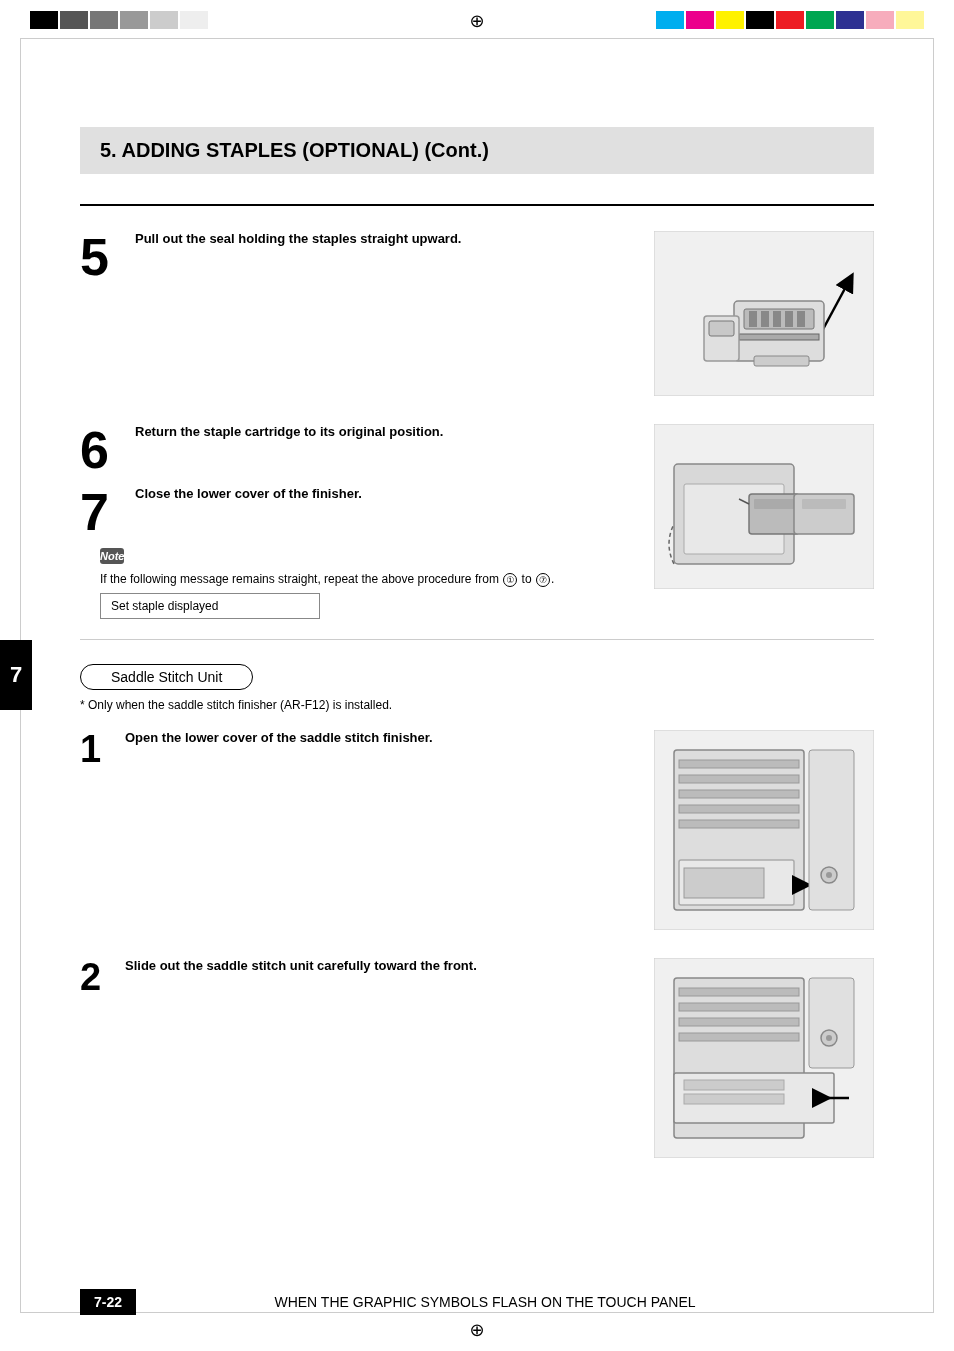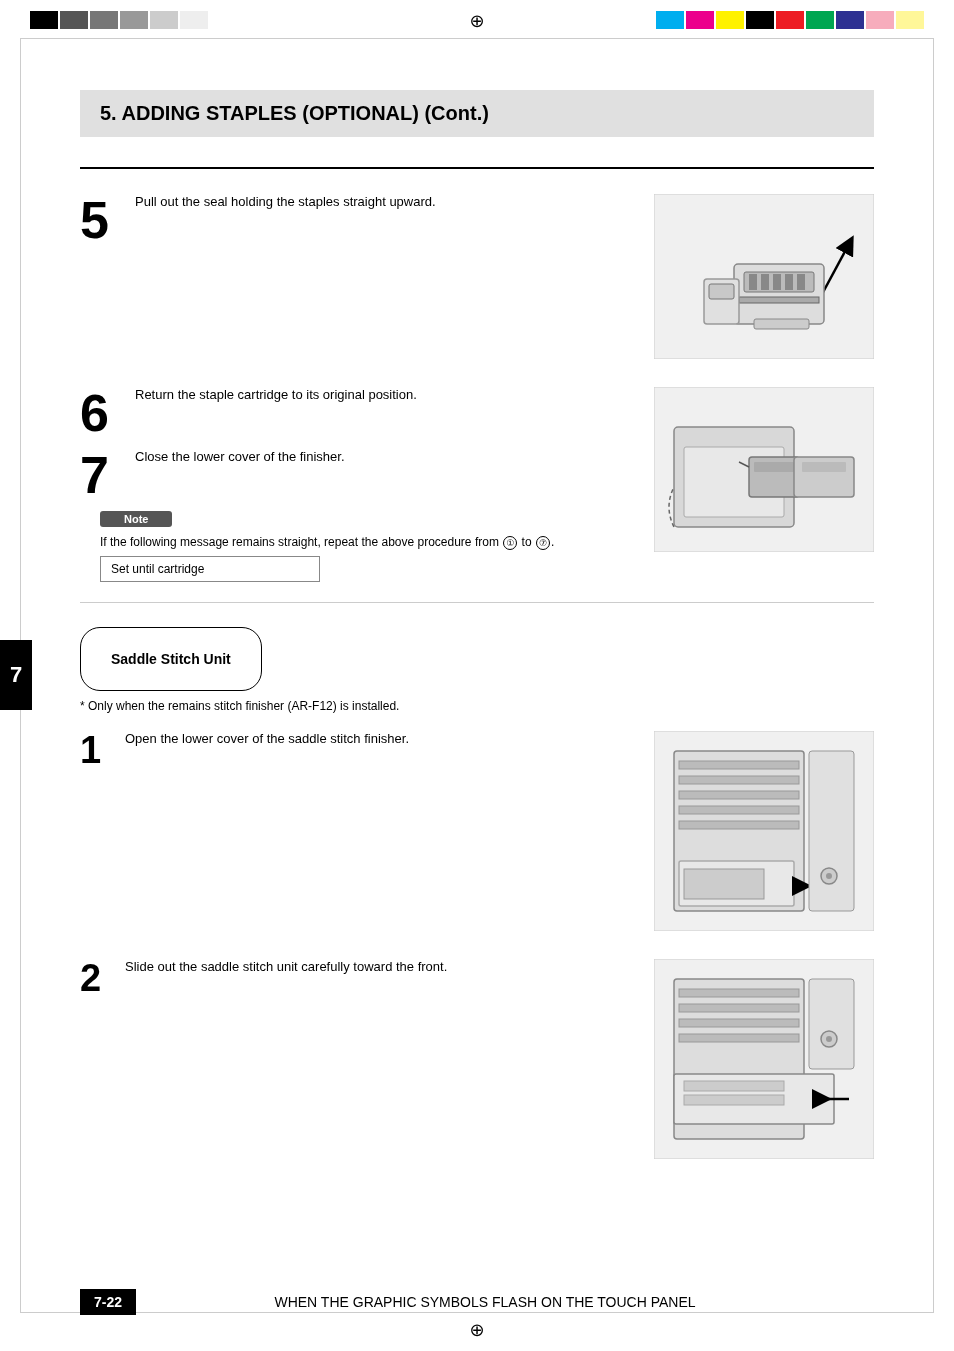--- a/index.html
+++ b/index.html
@@ -65,20 +65,21 @@
       align-items: center;
       justify-content: center;
       color: #fff;
       font-size: 22px;
       font-weight: bold;
     }
 
     
     .content {
       padding: 50px 80px 60px 80px;
+      margin-top: 37px;
     }
 
     
     .chapter-header {
       background: #e0e0e0;
       padding: 12px 20px;
       margin-bottom: 30px;
     }
     .chapter-title {
       font-size: 20px;
@@ -106,21 +107,21 @@
       color: #000;
     }
     .step-number.small {
       font-size: 38px;
       min-width: 45px;
     }
     .step-content {
       flex: 1;
     }
     .step-bold {
-      font-weight: normal;
+      font-weight: bold;
       font-size: 13px;
       margin-bottom: 5px;
     }
     .step-text {
       font-size: 12px;
       margin-top: 4px;
       line-height: 1.5;
     }
     .step-image {
       margin-left: 20px;
@@ -137,45 +138,46 @@
     .steps-67-right {
       margin-left: 20px;
     }
 
     
     .note-badge {
       background: #555;
       color: #fff;
       font-size: 11px;
       font-weight: bold;
-      padding: 2px 24px;
+      padding: 2px 0;
       border-radius: 3px;
       display: inline-block;
       margin-bottom: 6px;
+      font-style: italic;
     }
     .note-text {
       font-size: 12px;
       line-height: 1.5;
       margin-bottom: 5px;
     }
     .note-box {
       border: 1px solid #888;
       padding: 5px 10px;
       font-size: 12px;
       display: inline-block;
       min-width: 220px;
     }
 
     
     .saddle-header {
       border: 1.5px solid #000;
       border-radius: 20px;
       text-align: left;
-      padding: 23px 30px;
-      font-weight: bold;
+      padding: 4px 30px;
+      font-weight: normal;
       font-size: 14px;
       display: inline-block;
       margin: 10px 0 8px 0;
     }
     .saddle-note {
       font-size: 12px;
       margin-bottom: 18px;
     }
 
     
@@ -334,21 +336,21 @@
       </div>
 
       <div style="margin-left:20px;">
         <div class="note-badge">Note</div>
         <div class="note-text">
           <span>If the following message remains straight, repeat the above procedure from</span>
           <span class="circ">①</span>
           <span>to</span>
           <span class="circ">⑦</span><span>.</span>
         </div>
-        <div class="note-box">Set until cartridge</div>
+        <div class="note-box">Set staple displayed</div>
       </div>
     </div>
 
     <div class="steps-67-right">
       
       <svg class="illus" viewBox="0 0 220 165" xmlns="http://www.w3.org/2000/svg">
         <rect x="0" y="0" width="220" height="165" fill="#f0f0f0" stroke="#ccc"></rect>
 
         <defs>
           <marker id="arrow2" markerWidth="8" markerHeight="8" refX="4" refY="4" orient="auto">
@@ -371,21 +373,21 @@
         <path d="M20,140 Q10,120 20,100" fill="none" stroke="#666" stroke-width="1.5" stroke-dasharray="4,3"></path>
       </svg>
     </div>
   </div>
 
   <div style="margin-top:10px; border-top: 1px solid #ccc; padding-top:14px;">
 
     
     <div class="saddle-header">Saddle Stitch Unit</div>
 
-    <div class="saddle-note">* Only when the remains stitch finisher (AR-F12) is installed.</div>
+    <div class="saddle-note">* Only when the saddle stitch finisher (AR-F12) is installed.</div>
 
     
     <div class="step">
       <div class="step-number small">1</div>
       <div class="step-content">
         <div class="step-bold">Open the lower cover of the saddle stitch finisher.</div>
       </div>
       <div class="step-image">
         
         <svg class="illus-sm" viewBox="0 0 220 200" xmlns="http://www.w3.org/2000/svg">

